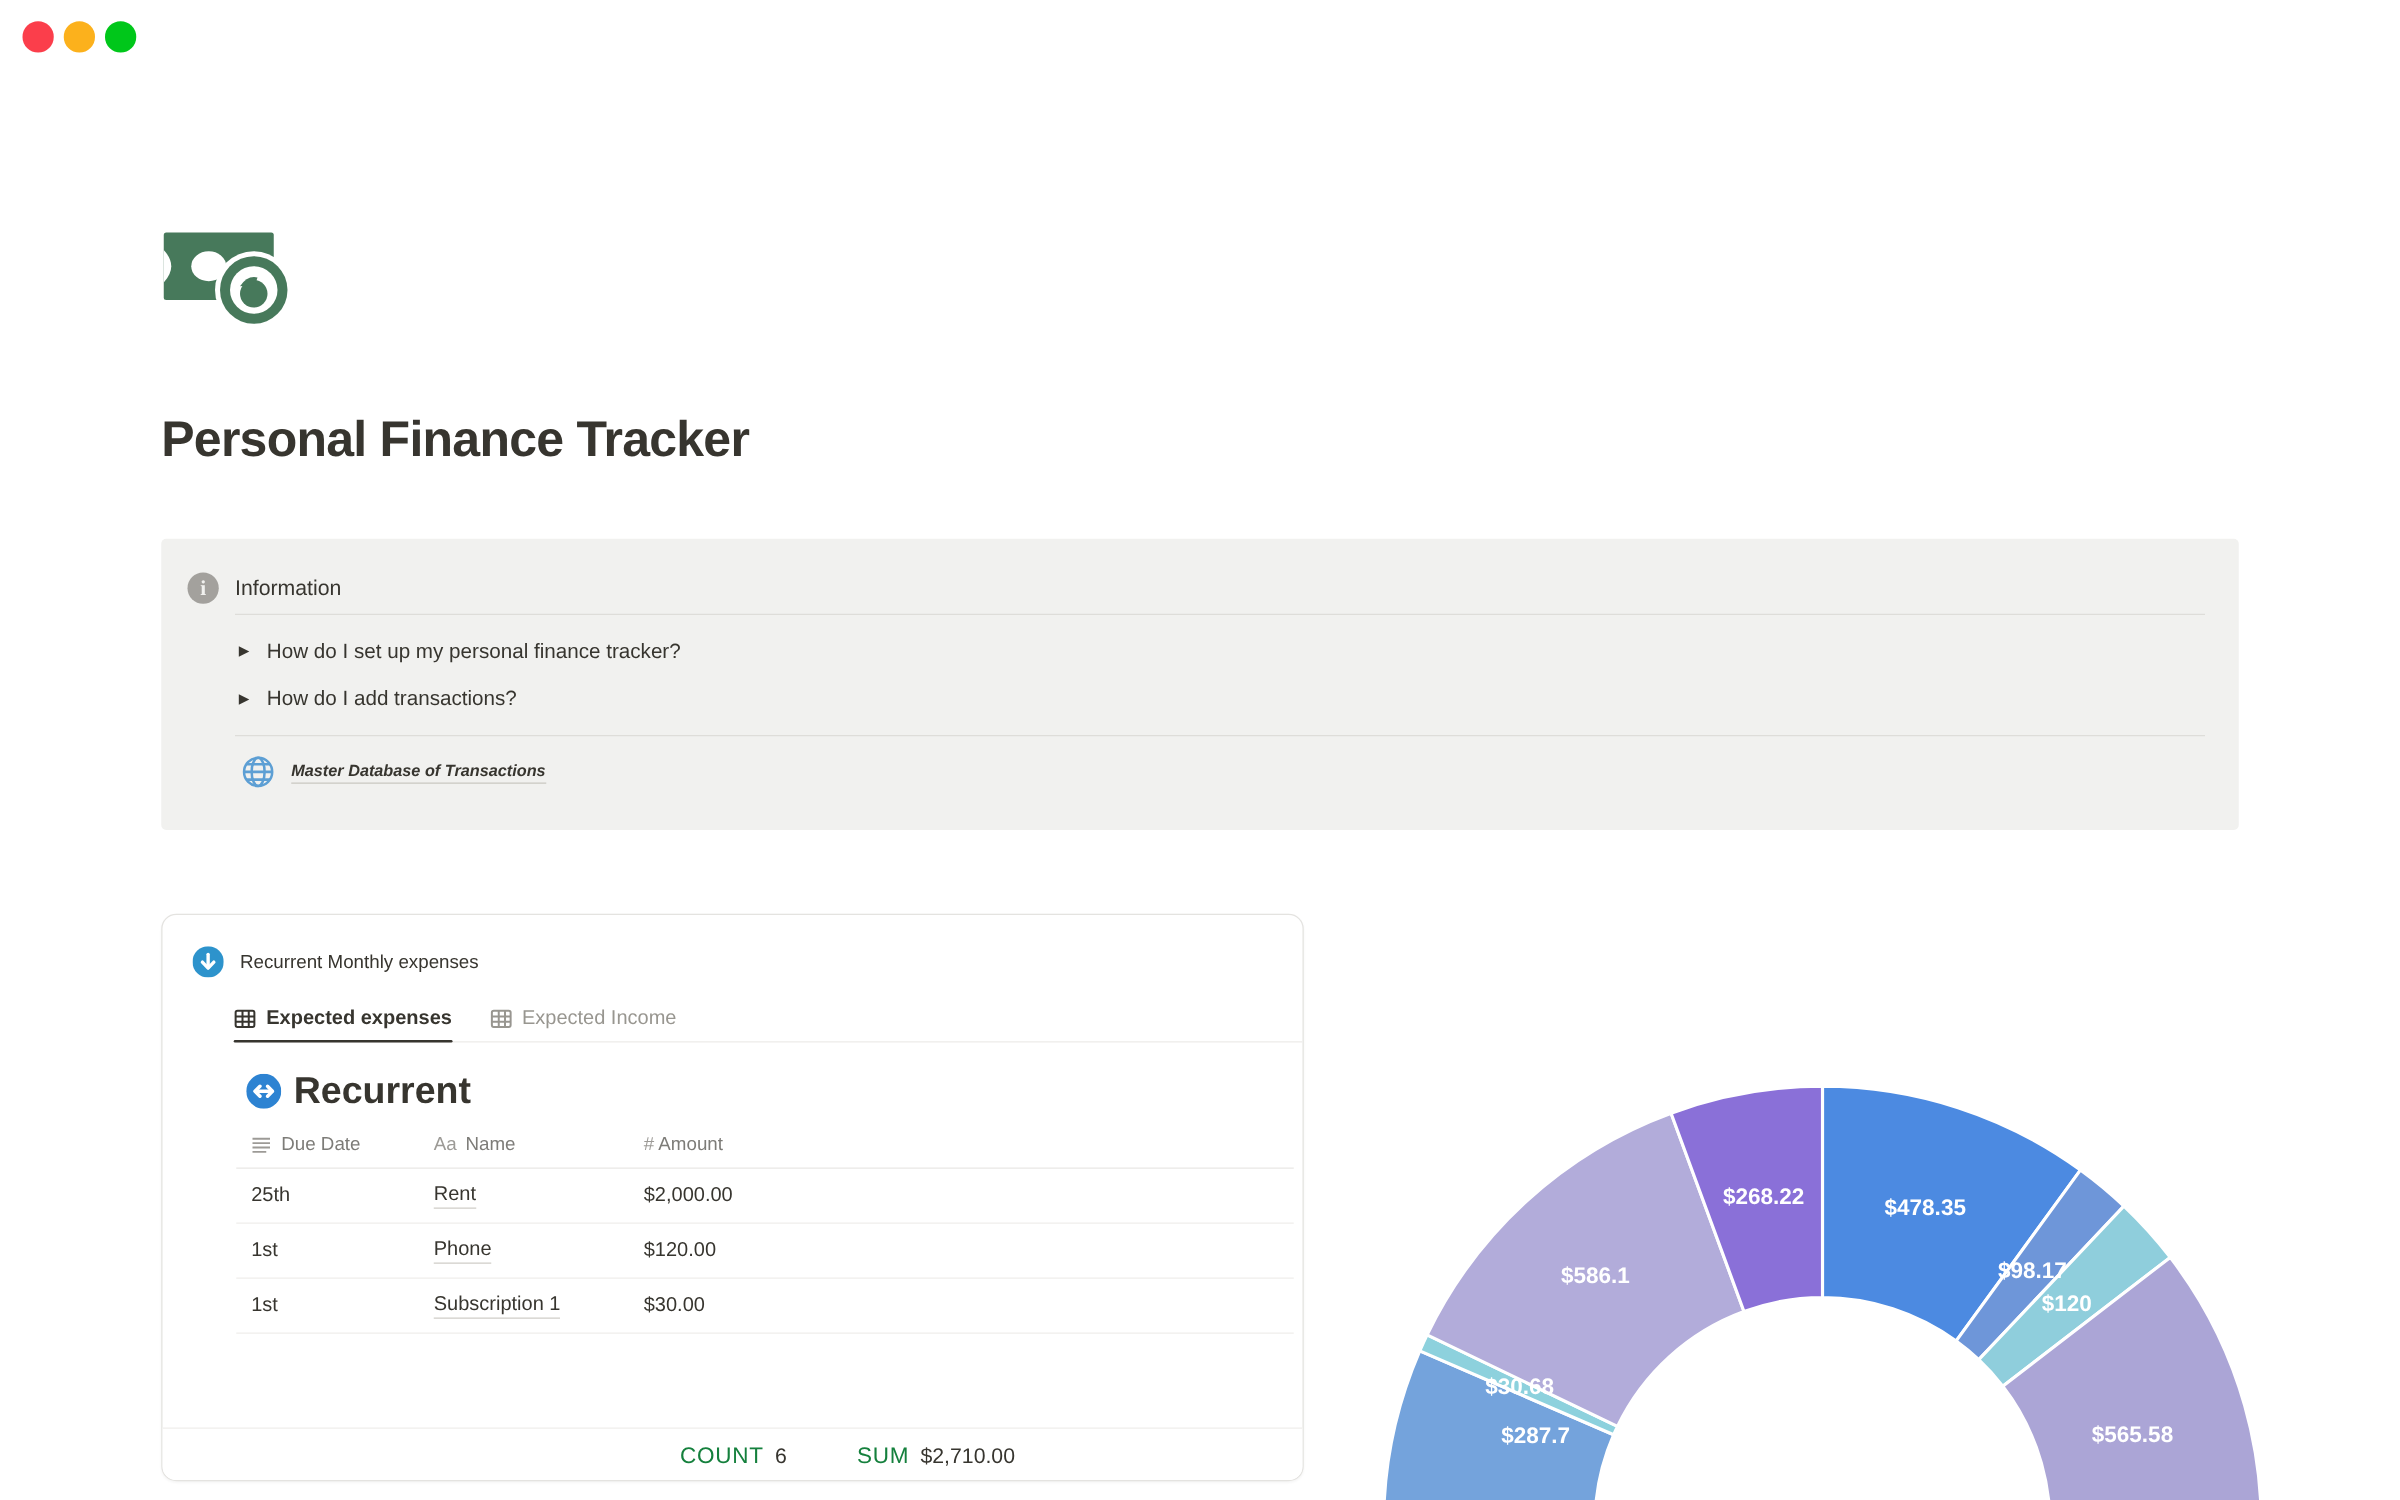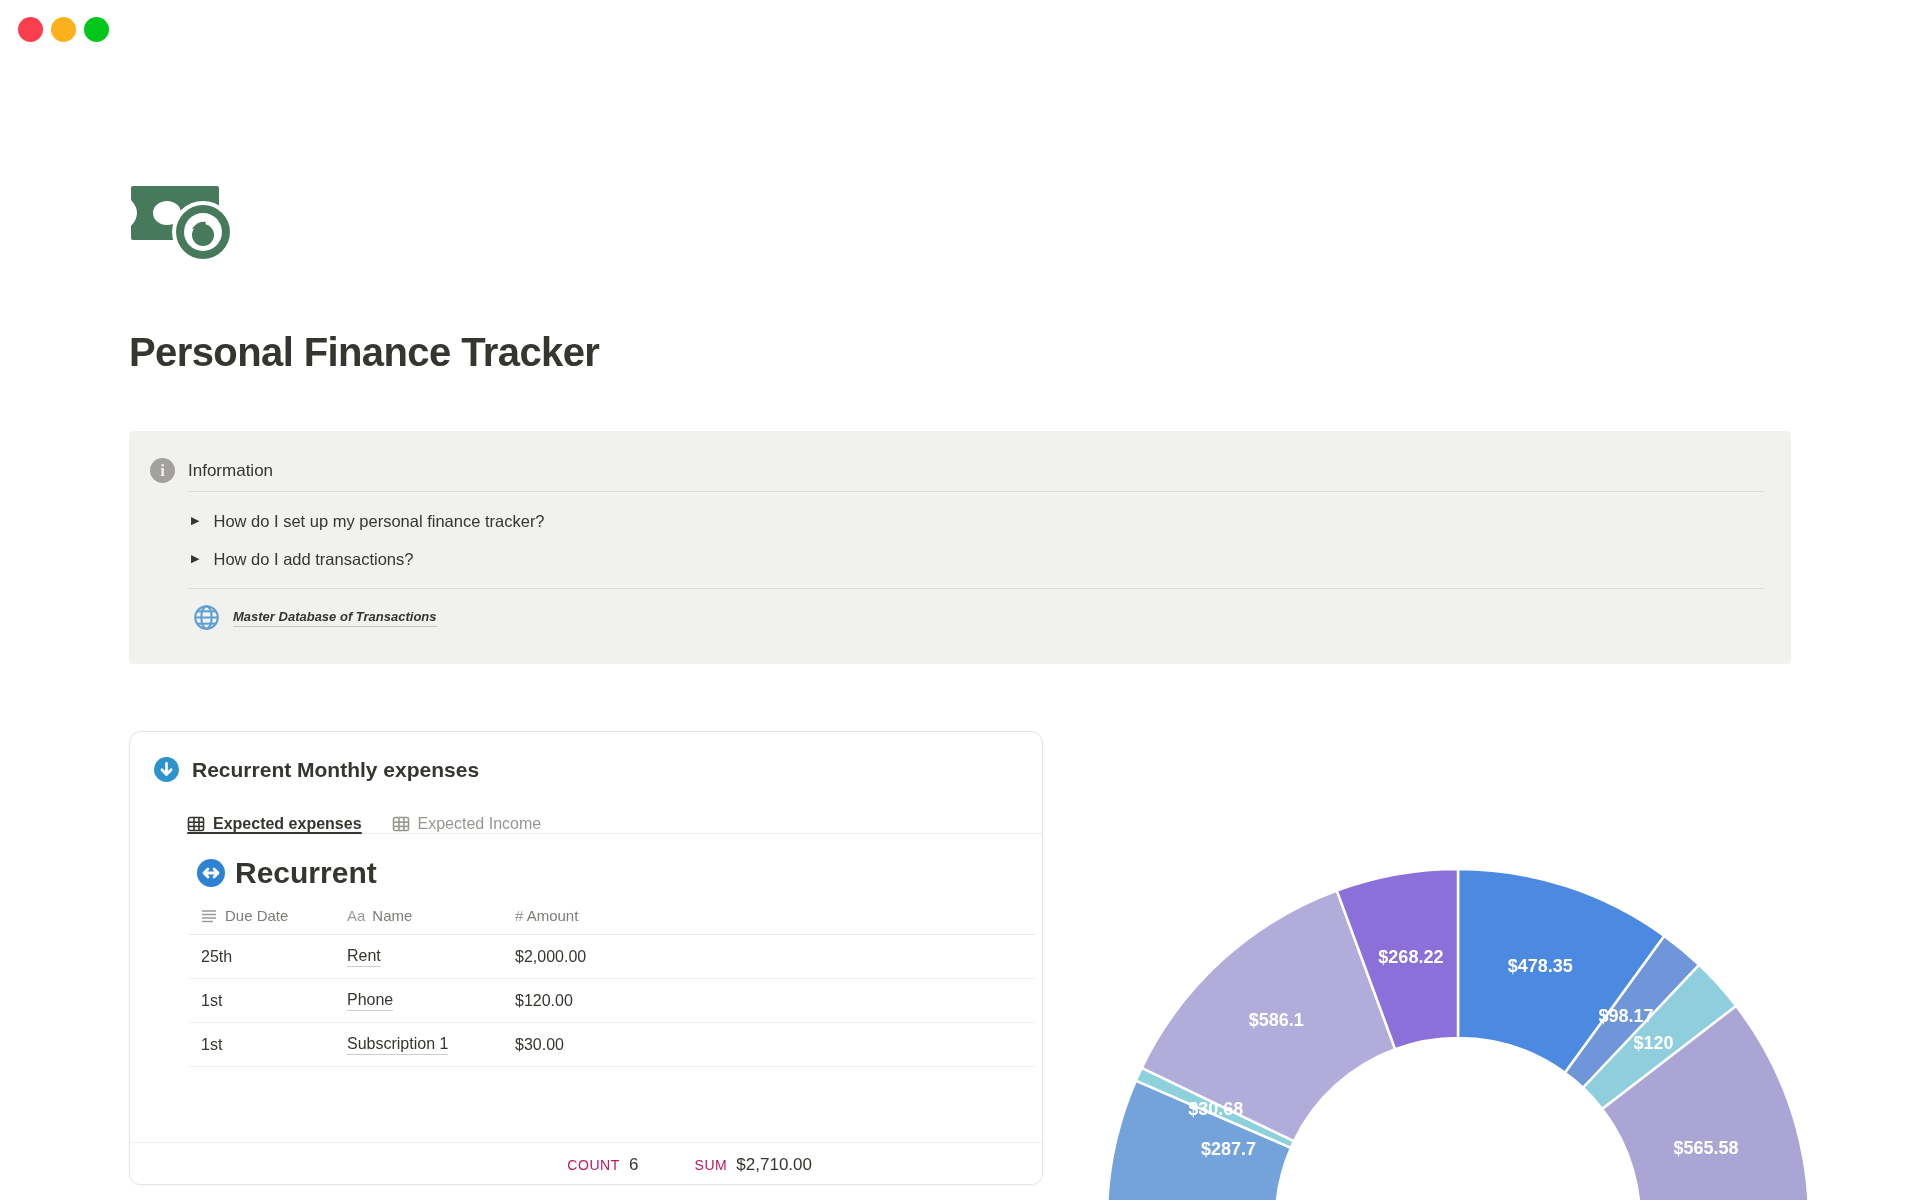--- a/index.html
+++ b/index.html
@@ -29,26 +29,26 @@
   .toggle-row { position:absolute; left:62px; display:flex; align-items:center; gap:14px; font-size:16.5px; }
   #toggle1 { top:81px; } #toggle2 { top:119px; }
   .tri { font-size:11px; color:#37352F; transform:translateY(-1px); }
   .link-row { position:absolute; left:64px; top:173px; display:flex; align-items:center; gap:13px; }
   .db-link { font-size:13px; font-weight:700; border-bottom:1.5px solid #C9C7C1; padding-bottom:2px; cursor:pointer;font-style:italic; }
 
   
   #card { left:129px; top:731px; width:914px; height:454px; background:#fff;
           border:1px solid #E4E3E0; border-radius:12px; box-shadow:0 1px 2px rgba(15,15,15,.04); overflow:hidden; }
   .card-head { position:absolute; left:24px; top:25px; display:flex; align-items:center; gap:13px; }
-  .card-title { font-size:21px; font-weight:700; }
+  .card-title { font-size:15px; font-weight:400; }
   .blue-circle { width:25px; height:25px; }
 
   .tabs { position:absolute; left:57px; right:0; top:64px; height:38px; display:flex; gap:30px;
           border-bottom:1px solid #EDECE9; }
-  .tab { position:relative; display:flex; align-items:flex-end; gap:8px; font-size:16px; color:#989690; cursor:pointer; }
+  .tab { position:relative; display:flex; align-items:center; gap:8px; font-size:16px; color:#989690; cursor:pointer; }
   .tab svg { flex:0 0 auto; }
   .tab.active { color:#37352F; font-weight:600; }
   .tab.active::after { content:""; position:absolute; left:0; right:0; bottom:-1px; height:2.5px; background:#37352F; border-radius:1px; }
 
   .section-head { position:absolute; left:67px; top:124px; display:flex; align-items:center; gap:10px; }
   .section-title { font-size:30px; font-weight:700; }
   .section-head .blue-circle { width:28px; height:28px; }
 
   .table { position:absolute; left:59px; top:165px; width:846px; }
   .t-row { display:flex; align-items:center; height:44px; border-bottom:1px solid #EFEEEB; font-size:16px; }
@@ -57,21 +57,21 @@
   .c-name { width:168px; display:flex; align-items:center; gap:7px; }
   .c-amt { width:158px; display:flex; align-items:center; gap:7px; }
   .t-row .c-amt { display:block; text-align:left; }
   .name-link { font-weight:500; border-bottom:1px solid #CFCDC7; padding-bottom:1px; cursor:pointer; }
   .prop-glyph { color:#9C9A96; font-size:15px; }
 
   .t-footer { position:absolute; left:0; right:0; top:410px; height:44px; background:#fff;
               border-top:1px solid #EFEEEB; display:flex; align-items:center; justify-content:flex-end;
               padding-right:230px; gap:56px; }
   .calc { display:flex; align-items:baseline; gap:9px; cursor:pointer; }
-  .calc-label { font-size:14px; color:#be185d; letter-spacing:0.6px;text-align:center; }
+  .calc-label { font-size:18px; color:#15803d; letter-spacing:0.6px;text-align:center; }
   .calc-value { font-size:17px; color:#37352F; }
 
   
   #donut-chart { position:absolute; left:0; top:0; width:1920px; height:1200px; pointer-events:none; }
   #donut-chart text { font-family:"Liberation Sans", sans-serif; font-weight:700; font-size:18px; fill:#fff; }
 </style>
 </head>
 <body>
 
 <div class="traffic">

